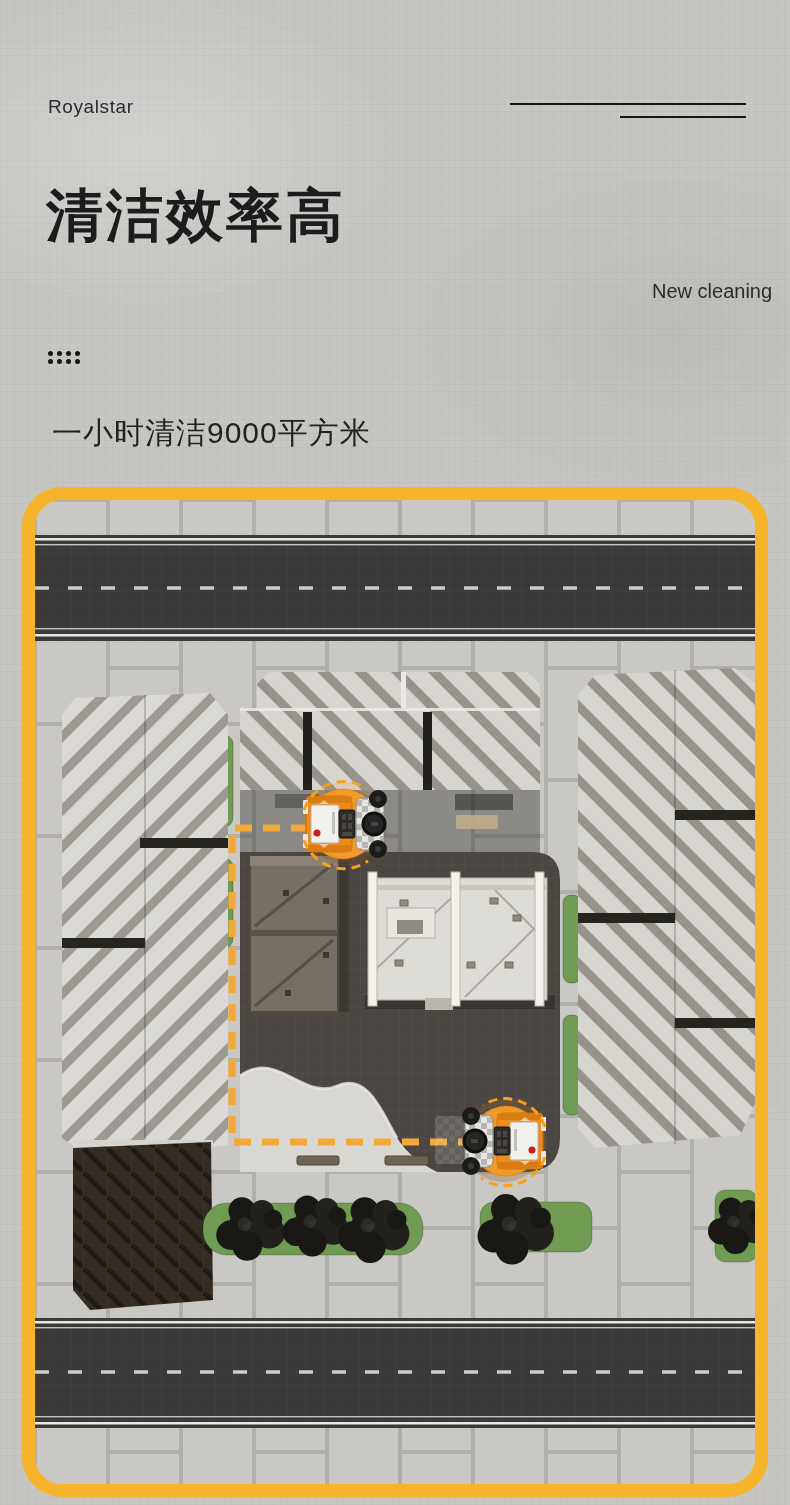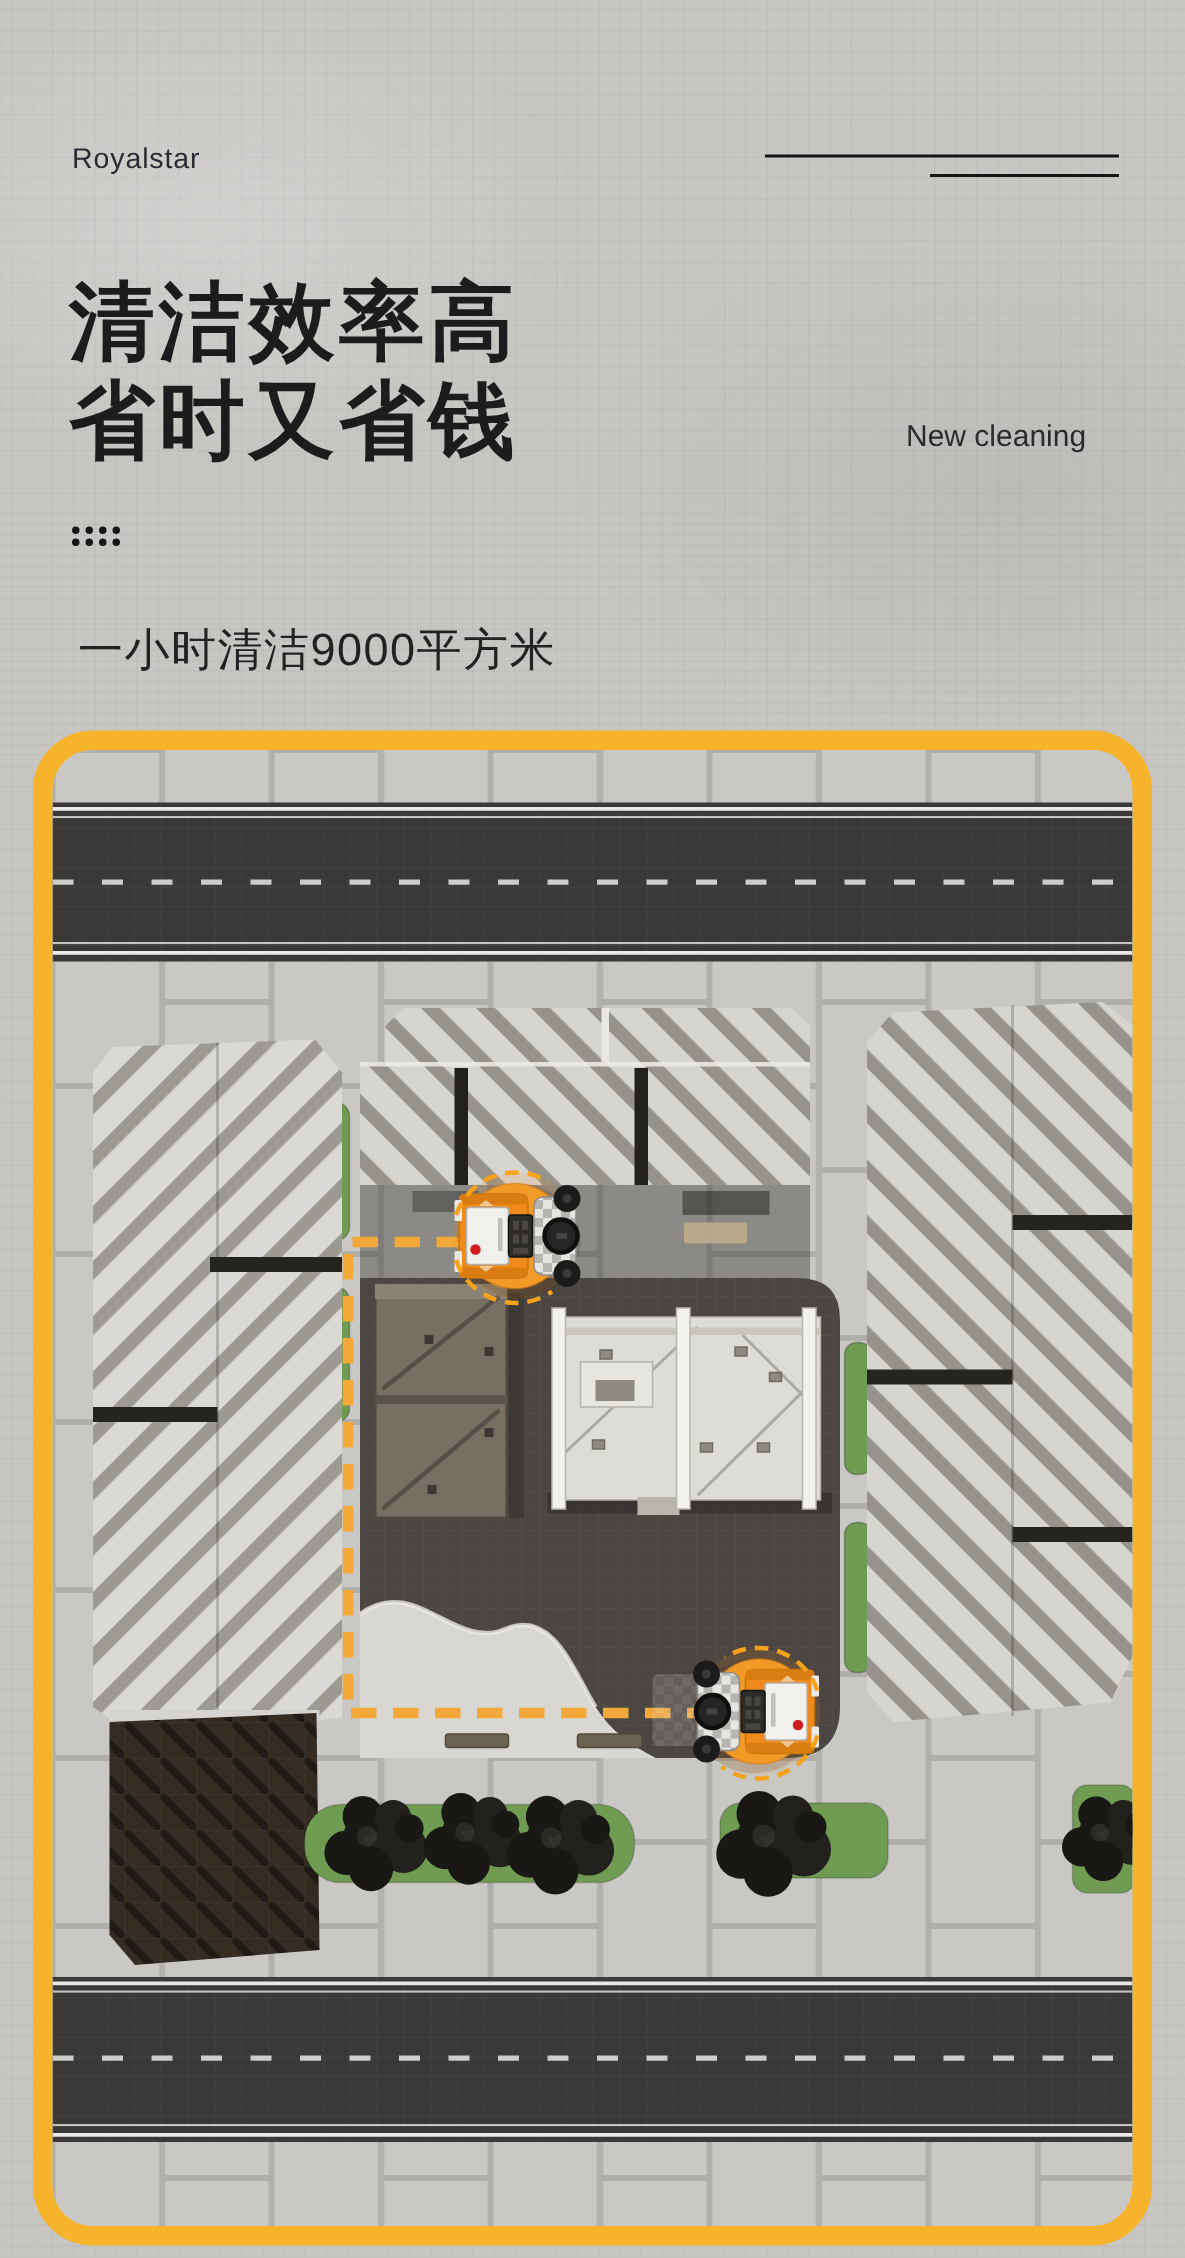--- a/index.html
+++ b/index.html
@@ -24,41 +24,40 @@
       radial-gradient(600px 400px at 60% 80%, rgba(255,255,255,.12), transparent 60%),
       repeating-linear-gradient(0deg, rgba(0,0,0,.022) 0 1px, transparent 1px 7px),
       repeating-linear-gradient(90deg, rgba(0,0,0,.022) 0 1px, transparent 1px 7px),
       var(--page-bg);
   }
   .abs{position:absolute;}
   .logo{left:48px;top:96px;font-size:19px;font-weight:400;letter-spacing:.6px;color:#2a2a32;}
   .rule1{left:510px;top:103px;width:236px;height:2px;background:#161616;}
   .rule2{left:620px;top:116px;width:126px;height:2px;background:#161616;}
   .title{left:46px;top:150px;font-size:57px;font-weight:900;line-height:1.16;letter-spacing:3px;color:var(--text-dark);margin-top:32px;}
-  .tagline{left:604px;top:280px;font-size:20px;color:#2b2b2b;}
+  .tagline{left:652px;top:280px;font-size:20px;color:#2b2b2b;}
   .dots{left:48px;top:351px;display:grid;grid-template-columns:repeat(4,5px);gap:3px 4px;}
   .dots span{width:5px;height:5px;border-radius:50%;background:#161616;display:block;}
   .subtitle{left:52px;top:413px;font-size:30px;color:#222;letter-spacing:1px;}
   .frame{
     left:22px;top:487px;width:746px;height:1010px;
     border:13px solid var(--frame-yellow);
     border-radius:40px;overflow:hidden;background:var(--paving-light);
   }
   .frame svg{display:block;}
 </style>
 </head>
 <body>
 
 <div class="abs logo">Royalstar</div>
 <div class="abs rule1"></div>
 <div class="abs rule2"></div>
 
 <div class="abs title">
   <div>清洁效率高</div>
-  <div>省时又省钱</div>
 </div>
 
 <div class="abs tagline">New cleaning</div>
 
 <div class="abs dots">
   <span></span>
     <span></span>
     <span></span>
     <span></span>
   <span></span>

